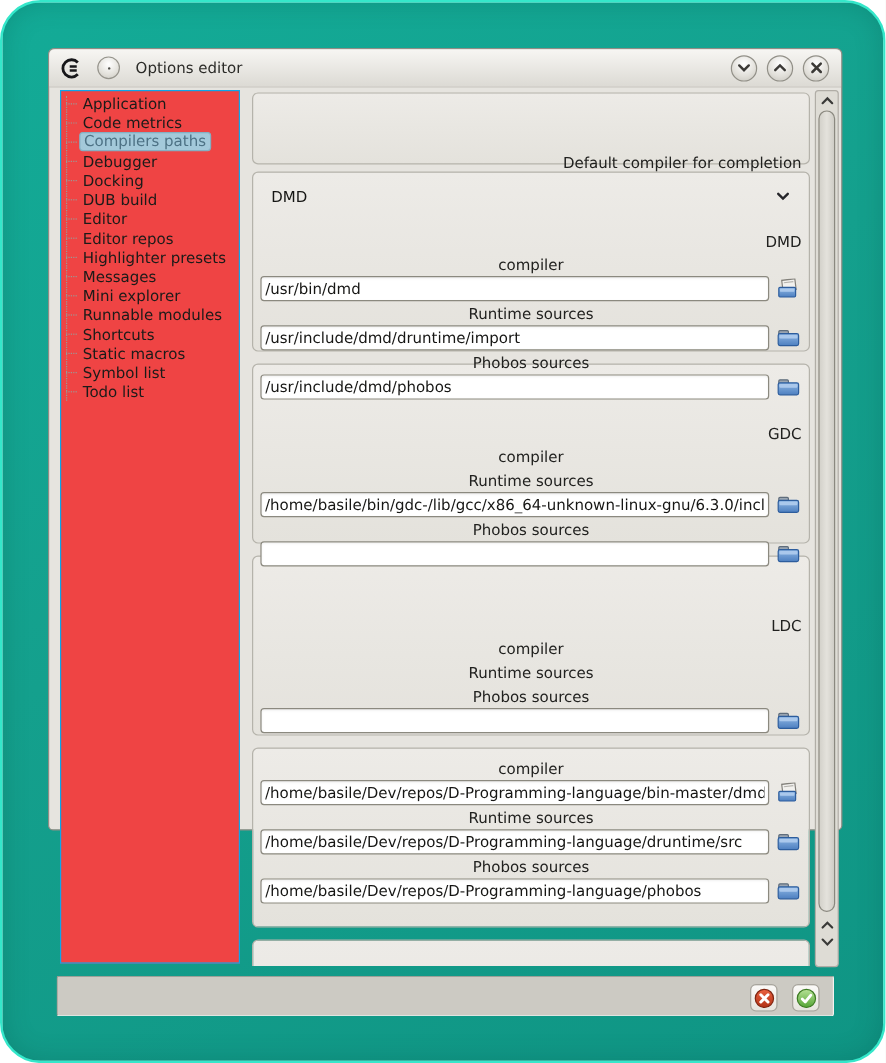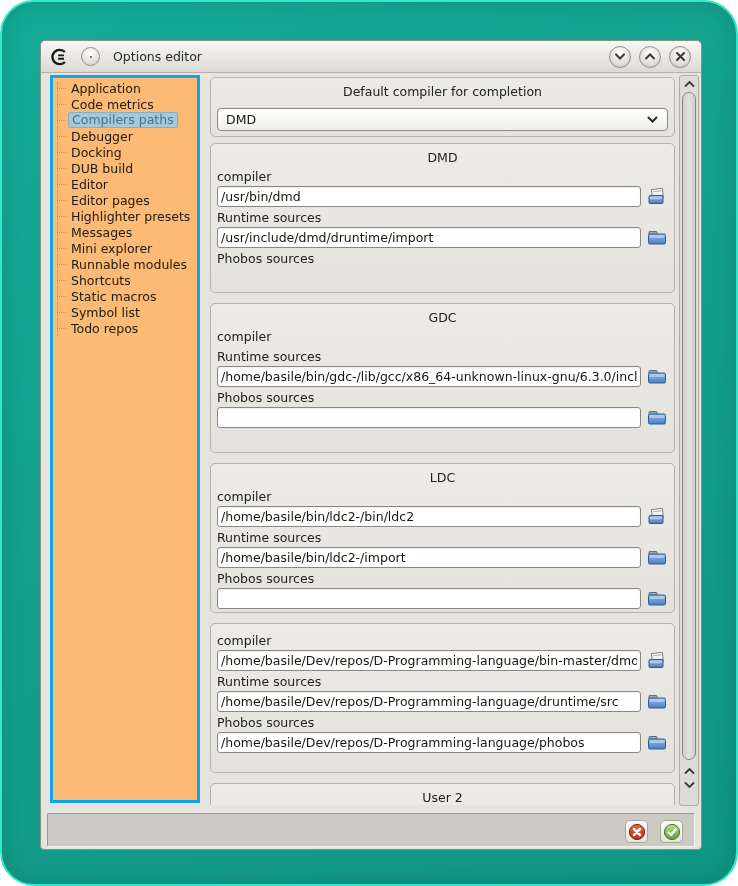--- a/index.html
+++ b/index.html
@@ -9,21 +9,21 @@
   
   .frame {
     position: absolute; inset: 0; border-radius: 34px;
     background: linear-gradient(150deg, #13ab97 0%, #14a08d 45%, #0f9584 100%);
     border: 2px solid #35e7ca;
     box-shadow: inset 0 0 22px rgba(0,70,58,.22);
   }
 
   
   .window {
-    position: absolute; left: 38px; top: 38px; width: 662px; height: 810px;
+    position: absolute; left: 38px; top: 38px; width: 662px; height: 652px;
     background: #e6e4df; border: 1px solid #8f8d85; border-radius: 5px 5px 4px 4px;
   }
 
   
   .titlebar {
     position: absolute; left: 0; top: 0; right: 0; height: 32px;
     background: linear-gradient(#f7f6f3, #dcdad4);
     border-bottom: 1px solid #b2b0a8; border-radius: 5px 5px 0 0;
     display: flex; align-items: center;
   }
@@ -39,42 +39,42 @@
   .winbtn {
     width: 22px; height: 22px; border-radius: 50%;
     background: radial-gradient(circle at 50% 32%, #ffffff, #e0ded8 62%, #c6c4bd);
     border: 1px solid #929088; display: flex; align-items: center; justify-content: center;
     padding: 0; cursor: default;
   }
 
   
   .sidebar {
     position: absolute; left: 9px; top: 34px; width: 150px; height: 728px;
-    background: #fdba74; border: 3px solid #0ea5e9; overflow: hidden; padding-top: 2px;
+    background: #ef4444; border: 1px solid #0ea5e9; overflow: hidden; padding-top: 2px;
   }
   .rail { position: absolute; left: 4px; top: 4px; height: 254px; border-left: 1px dotted #9a9a96; }
   .tree-item { position: relative; height: 16px; display: flex; align-items: center; font-size: 12.5px; color: #1b1b19; white-space: nowrap; }
   .twig { display: inline-block; width: 9px; border-top: 1px dotted #9a9a96; margin-left: 4px; margin-right: 2px; }
   .tree-item .lbl { padding: 0 3px; }
   .tree-item.selected .lbl {
     background: #a3c9da; border: 1px solid #85afc2; border-radius: 3px;
     color: #4d7285; padding: 0 3px; line-height: 14px;
   }
 
   
   .main { position: absolute; left: 169px; top: 34px; width: 465px; height: 730px; overflow: hidden; }
   .group {
     background: linear-gradient(#edebe7, #e4e2dc);
     border: 1px solid #b5b3ab; border-radius: 5px; padding: 6px;
   }
   .group.first { margin-top: 2px; height: 60px; }
   .group.compiler-group { margin-top: 10px; height: 150px; }
   .group.compiler-group.g1 { margin-top: 6px; }
-  .group-title { text-align: center; font-size: 12.5px; color: #21211f; height: 16px; line-height: 16px; }
-  .field-label { text-align: left; font-size: 12.5px; color: #21211f; height: 18px; line-height: 18px; margin-top: 2px; }
+  .group-title { text-align: right; font-size: 12.5px; color: #21211f; height: 16px; line-height: 16px; margin-top: 44px; }
+  .field-label { text-align: center; font-size: 12.5px; color: #21211f; height: 18px; line-height: 18px; margin-top: 2px; }
   .row { display: flex; align-items: flex-start; gap: 5px; height: 21px; }
   .path-input {
     flex: 1; height: 21px; border: 1px solid #8b897f; border-radius: 3px;
     background: #ffffff; font-family: "DejaVu Sans", sans-serif; font-size: 12.5px;
     color: #161614; padding: 0 3px; box-shadow: inset 0 1px 2px rgba(0,0,0,.07); min-width: 0;
   }
   .icon-btn { width: 22px; height: 20px; background: transparent; border: 0; padding: 0; display: flex; align-items: center; justify-content: center; }
 
   .combo {
     margin-top: 8px; height: 23px; border: 1px solid #8b897f; border-radius: 4px;
@@ -194,21 +194,21 @@
       <div class="tree-item">
           <span class="twig"></span>
           <span class="lbl">DUB build</span>
         </div>
       <div class="tree-item">
           <span class="twig"></span>
           <span class="lbl">Editor</span>
         </div>
       <div class="tree-item">
           <span class="twig"></span>
-          <span class="lbl">Editor pages</span>
+          <span class="lbl">Editor repos</span>
         </div>
       <div class="tree-item">
           <span class="twig"></span>
           <span class="lbl">Highlighter presets</span>
         </div>
       <div class="tree-item">
           <span class="twig"></span>
           <span class="lbl">Messages</span>
         </div>
       <div class="tree-item">
@@ -226,21 +226,21 @@
       <div class="tree-item">
           <span class="twig"></span>
           <span class="lbl">Static macros</span>
         </div>
       <div class="tree-item">
           <span class="twig"></span>
           <span class="lbl">Symbol list</span>
         </div>
       <div class="tree-item">
           <span class="twig"></span>
-          <span class="lbl">Todo repos</span>
+          <span class="lbl">Todo list</span>
         </div>
     </div>
 
     <div class="main">
 
       <div class="group first">
         <div class="group-title">Default compiler for completion</div>
         <div class="combo">
           <span>DMD</span>
           <span class="chev">
@@ -272,20 +272,30 @@
           <input class="path-input" value="/usr/include/dmd/druntime/import" style="">
           <button class="icon-btn">
             <svg width="20" height="17" viewBox="0 0 20 17">
                 <rect x="2" y="2.5" width="8" height="4.5" rx="1" fill="#9aa5b1" stroke="#5f6d7c"></rect>
                 <rect x="1.5" y="5" width="17" height="10" rx="1.5" fill="url(#lg-blue)" stroke="#2d5d9d"></rect>
                 <rect x="2.5" y="6.1" width="15" height="3" rx="1" fill="#aac8ec"></rect>
               </svg>
           </button>
         </div>
         <div class="field-label">Phobos sources</div>
+        <div class="row">
+          <input class="path-input" value="/usr/include/dmd/phobos" style="">
+          <button class="icon-btn">
+            <svg width="20" height="17" viewBox="0 0 20 17">
+                <rect x="2" y="2.5" width="8" height="4.5" rx="1" fill="#9aa5b1" stroke="#5f6d7c"></rect>
+                <rect x="1.5" y="5" width="17" height="10" rx="1.5" fill="url(#lg-blue)" stroke="#2d5d9d"></rect>
+                <rect x="2.5" y="6.1" width="15" height="3" rx="1" fill="#aac8ec"></rect>
+              </svg>
+          </button>
+        </div>
       </div>
 
       <div class="group compiler-group">
         <div class="group-title">GDC</div>
         <div class="field-label">compiler</div>
         <div class="field-label">Runtime sources</div>
         <div class="row">
           <input class="path-input" value="/home/basile/bin/gdc-/lib/gcc/x86_64-unknown-linux-gnu/6.3.0/include" style="">
           <button class="icon-btn">
             <svg width="20" height="17" viewBox="0 0 20 17">
@@ -304,44 +314,21 @@
                 <rect x="1.5" y="5" width="17" height="10" rx="1.5" fill="url(#lg-blue)" stroke="#2d5d9d"></rect>
                 <rect x="2.5" y="6.1" width="15" height="3" rx="1" fill="#aac8ec"></rect>
               </svg>
           </button>
         </div>
       </div>
 
       <div class="group compiler-group">
         <div class="group-title">LDC</div>
         <div class="field-label">compiler</div>
-        <div class="row">
-          <input class="path-input" value="/home/basile/bin/ldc2-/bin/ldc2" style="">
-          <button class="icon-btn">
-            <svg width="20" height="17" viewBox="0 0 20 17">
-                <g transform="rotate(-7 10 6)">
-                  <rect x="5" y="1" width="11" height="9" fill="#f2f1ee" stroke="#83817b"></rect>
-                  <line x1="6.5" y1="3.2" x2="14.5" y2="3.2" stroke="#b5b3ae"></line>
-                </g>
-                <rect x="2" y="7.5" width="14" height="8" rx="1" fill="url(#lg-blue)" stroke="#2d5d9d"></rect>
-                <rect x="3" y="8.6" width="12" height="2.6" rx="0.8" fill="#aac8ec"></rect>
-              </svg>
-          </button>
-        </div>
         <div class="field-label">Runtime sources</div>
-        <div class="row">
-          <input class="path-input" value="/home/basile/bin/ldc2-/import" style="">
-          <button class="icon-btn">
-            <svg width="20" height="17" viewBox="0 0 20 17">
-                <rect x="2" y="2.5" width="8" height="4.5" rx="1" fill="#9aa5b1" stroke="#5f6d7c"></rect>
-                <rect x="1.5" y="5" width="17" height="10" rx="1.5" fill="url(#lg-blue)" stroke="#2d5d9d"></rect>
-                <rect x="2.5" y="6.1" width="15" height="3" rx="1" fill="#aac8ec"></rect>
-              </svg>
-          </button>
-        </div>
         <div class="field-label">Phobos sources</div>
         <div class="row">
           <input class="path-input" value="" style="">
           <button class="icon-btn">
             <svg width="20" height="17" viewBox="0 0 20 17">
                 <rect x="2" y="2.5" width="8" height="4.5" rx="1" fill="#9aa5b1" stroke="#5f6d7c"></rect>
                 <rect x="1.5" y="5" width="17" height="10" rx="1.5" fill="url(#lg-blue)" stroke="#2d5d9d"></rect>
                 <rect x="2.5" y="6.1" width="15" height="3" rx="1" fill="#aac8ec"></rect>
               </svg>
           </button>

